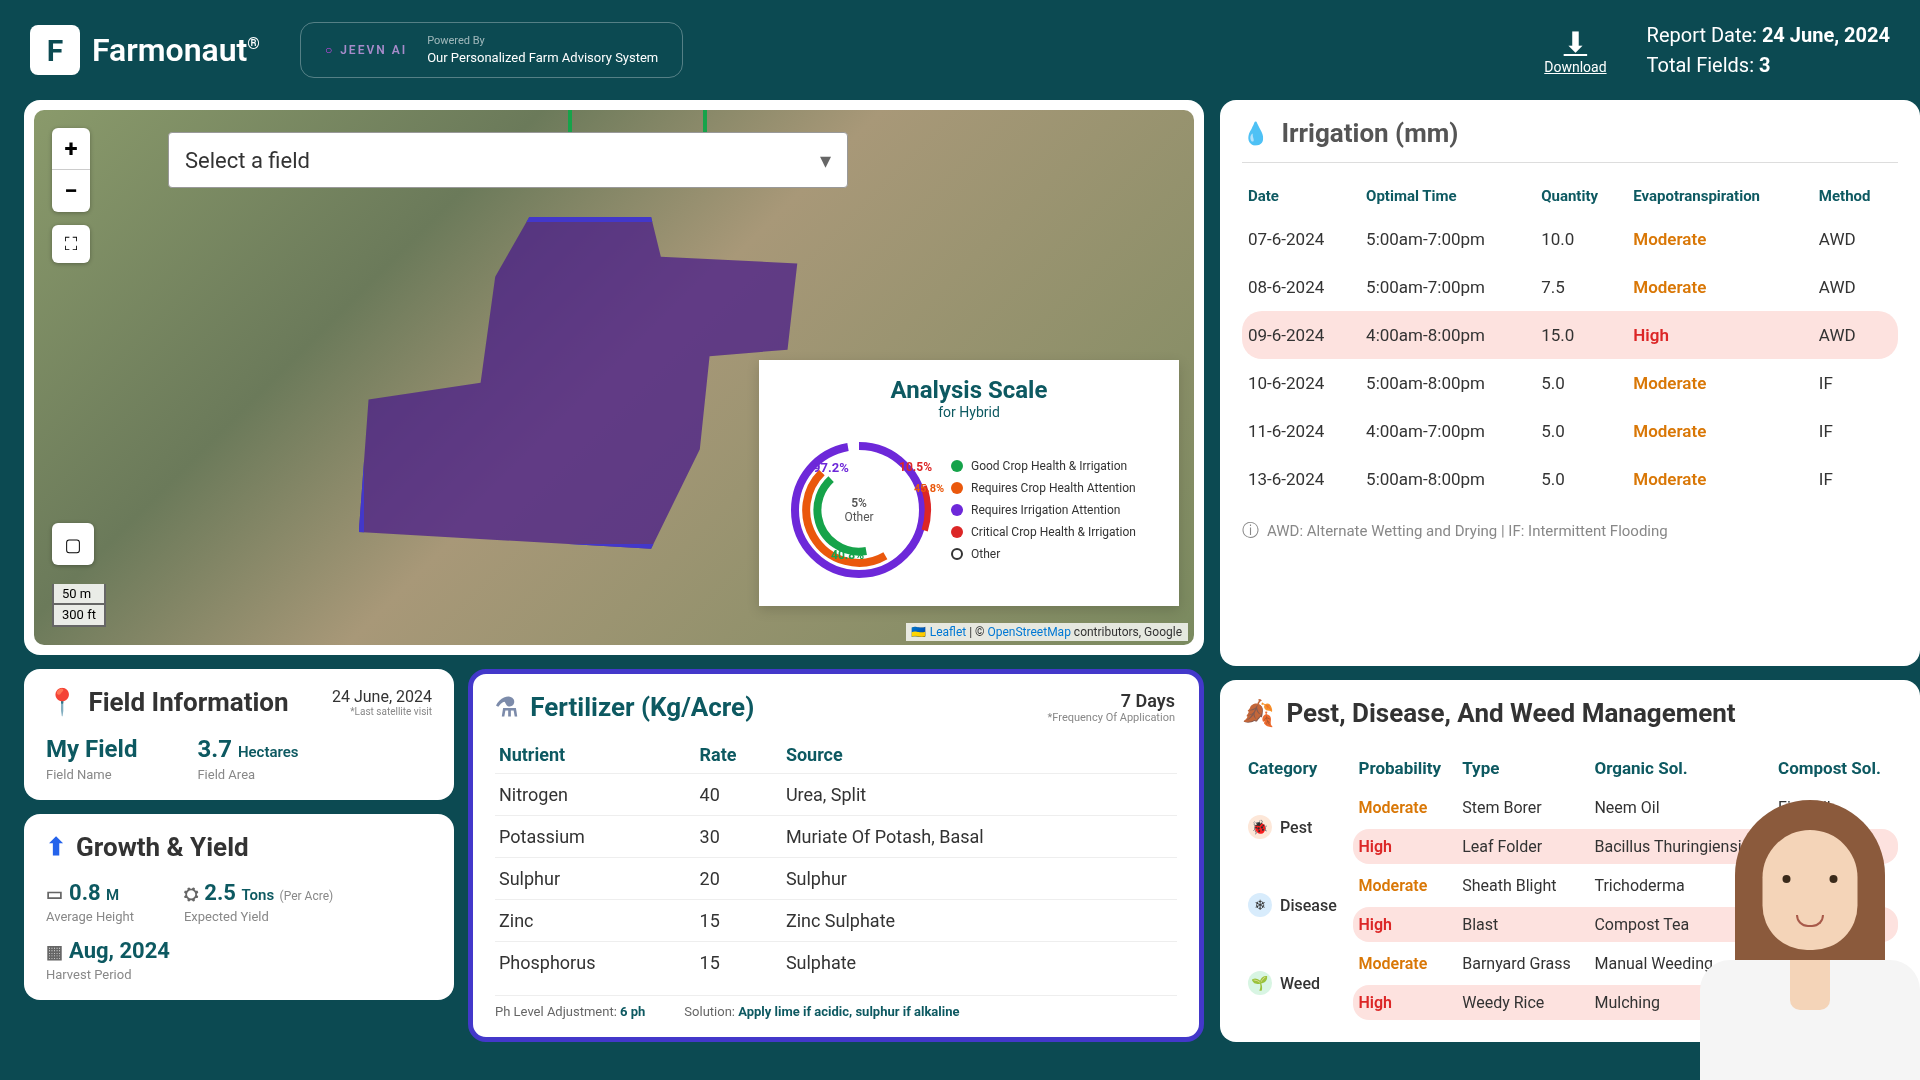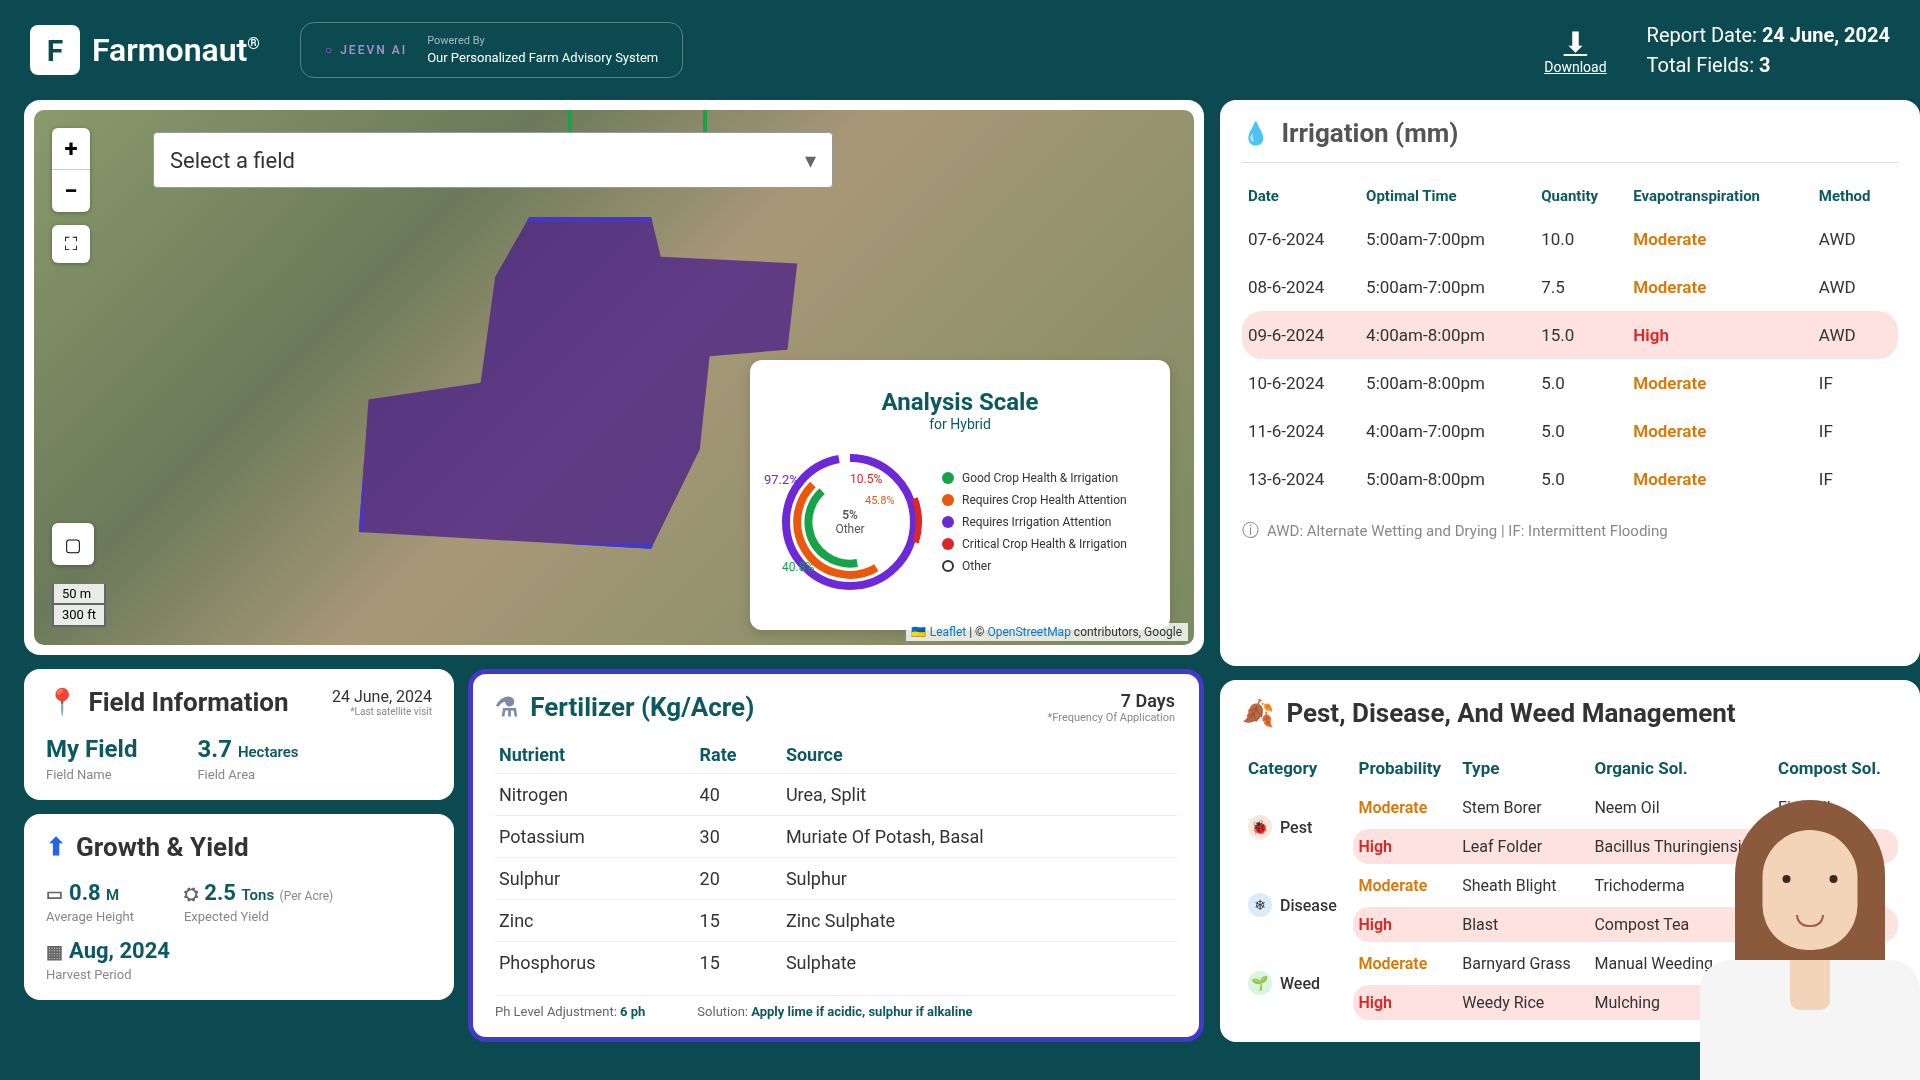--- a/index.html
+++ b/index.html
@@ -37,29 +37,29 @@
 .map-field { position: absolute; left: 28%; top: 20%; width: 42%; height: 62%; background: rgba(74,28,138,0.75); border: 5px solid #4338ca; clip-path: polygon(35% 0, 60% 0, 62% 12%, 90% 14%, 88% 40%, 72% 42%, 70% 70%, 60% 100%, 0 95%, 2% 55%, 25% 50%, 28% 18%); }
 .map-green { position: absolute; left: 46%; top: 0%; width: 12%; height: 10%; border: 4px solid #16a34a; border-top:none; background: transparent; }
 .zoom-ctrl { position: absolute; left: 18px; top: 18px; background: #fff; border-radius: 6px; box-shadow: 0 1px 4px rgba(0,0,0,0.3); width: 38px; }
 .zoom-btn { height: 42px; display: flex; align-items: center; justify-content: center; font-size: 24px; font-weight: bold; border-bottom: 1px solid #ccc; cursor: pointer; }
 .zoom-btn:last-child { border-bottom: none; }
 .fullscreen-btn { position: absolute; left: 18px; top: 115px; width: 38px; height: 38px; background: #fff; border-radius: 6px; box-shadow:0 1px 4px rgba(0,0,0,0.3); display:flex;align-items:center;justify-content:center;font-size:18px;cursor:pointer;}
 .measure-btn { position: absolute; left: 18px; bottom: 80px; width: 42px; height: 42px; background:#fff; border-radius:6px; box-shadow:0 1px 4px rgba(0,0,0,0.3); display:flex;align-items:center;justify-content:center;font-size:18px;cursor:pointer;}
 .scale-bar { position: absolute; left: 18px; bottom: 18px; background: rgba(255,255,255,0.85); padding: 0; font-size: 13px; border:2px solid #666; border-top:none; line-height:1.2;}
 .scale-bar div{padding:2px 8px;}
 .scale-bar div:first-child{border-bottom:2px solid #666;}
-.field-select { position: absolute; left: 119px; top: 22px; width: 680px; height: 56px; background: #fff; border-radius: 4px; border:1px solid #999; display: flex; align-items: center; padding: 0 16px; font-size: 22px; color: #333; cursor:pointer; justify-content:space-between;}
+.field-select { position: absolute; left: 134px; top: 22px; width: 680px; height: 56px; background: #fff; border-radius: 4px; border:1px solid #999; display: flex; align-items: center; padding: 0 16px; font-size: 22px; color: #333; cursor:pointer; justify-content:space-between;}
 .field-select::after{content:"▾"; color:#666;}
-.analysis-box { position: absolute; right: 24px; top: 250px; width: 420px; background: #fff; border-radius: 12px; padding: 28px 20px; box-shadow: 0 4px 12px rgba(0,0,0,0.15);}
+.analysis-box { position: absolute; right: 15px; top: 250px; width: 420px; background: #fff; border-radius: 0; padding: 16px 20px; box-shadow: 0 4px 12px rgba(0,0,0,0.15);}
 .analysis-box h3 { color: #0d5961; font-size: 24px; font-weight: 700; text-align: center; }
 .analysis-box .sub { color: #0d5961; font-size: 14px; text-align: center; margin-bottom: 10px; }
 .analysis-content { display: flex; gap: 12px; align-items: center; }
 .donut { width: 160px; height: 160px; position: relative; }
 .donut svg { width: 100%; height: 100%; }
-.donut-label { position: absolute; font-size: 13px; font-weight: 400; }
+.donut-label { position: absolute; font-size: 13px; font-weight: 700; margin-left: 40px; }
 .legend { flex: 1; font-size: 12px; color: #333; }
 .legend-item { display: flex; align-items: center; gap: 8px; margin: 8px 0; }
 .legend-dot { width: 12px; height: 12px; border-radius: 50%; }
 .attribution{position:absolute;right:6px;bottom:4px;background:rgba(255,255,255,0.8);font-size:12px;padding:2px 6px;color:#333;}
 .attribution a{color:#0078d4;}
 
 
 .fi-card h2 { display: flex; align-items: center; gap: 10px; font-size: 26px; color: #333; font-weight: 700; }
 .fi-date { position: absolute; right: 22px; top: 18px; text-align: right; font-size: 16px; color: #333; }
 .fi-date small { display: block; font-size: 10px; color: #888; }
@@ -76,21 +76,21 @@
 
 .fert-card { border: 5px solid #4338ca; border-radius: 18px; }
 .fert-card h2 { display:flex; align-items:center; gap:12px; font-size: 26px; color: #0d5961; font-weight: 700; }
 .flask-icon{color:#7c8baa;font-size:26px;}
 .fert-days { position: absolute; right: 24px; top: 16px; text-align: right; }
 .fert-days .d { font-size: 18px; font-weight: 600; color:#333;}
 .fert-days small { font-size: 11px; color: #888; display: block; }
 .fert-table { width: 100%; margin-top: 14px; border-collapse: collapse; }
 .fert-table th { text-align: left; font-size: 18px; color: #0d5961; font-weight: 700; padding: 8px 4px; }
 .fert-table td { font-size: 18px; color: #333; padding: 10px 4px; border-top:1px solid #eee;}
-.fert-footer { display: flex; gap: 52px; margin-top: 12px; font-size: 13px; color: #666; border-top:1px solid #eee; padding-top:8px;align-items:flex-end;}
+.fert-footer { display: flex; gap: 39px; margin-top: 12px; font-size: 13px; color: #666; border-top:1px solid #eee; padding-top:8px;align-items:flex-end;}
 .fert-footer b { color: #0d5961; }
 
 
 .irr-card { flex: 1; }
 .irr-card h2 { display:flex;align-items:center;gap:12px;font-size: 26px; color: #555; font-weight: 700; margin-bottom: 14px; border-bottom:1px solid #ddd; padding-bottom:14px;}
 .irr-icon{font-size:22px;}
 .irr-table { width: 100%; border-collapse: collapse; }
 .irr-table th { text-align: left; font-size: 15px; color: #0d5961; font-weight: 700; padding: 10px 6px; }
 .irr-table td { font-size: 17px; color: #333; padding: 14px 6px; margin-left: 16px; }
 .irr-table tr.high td { background: #fde2df; }

